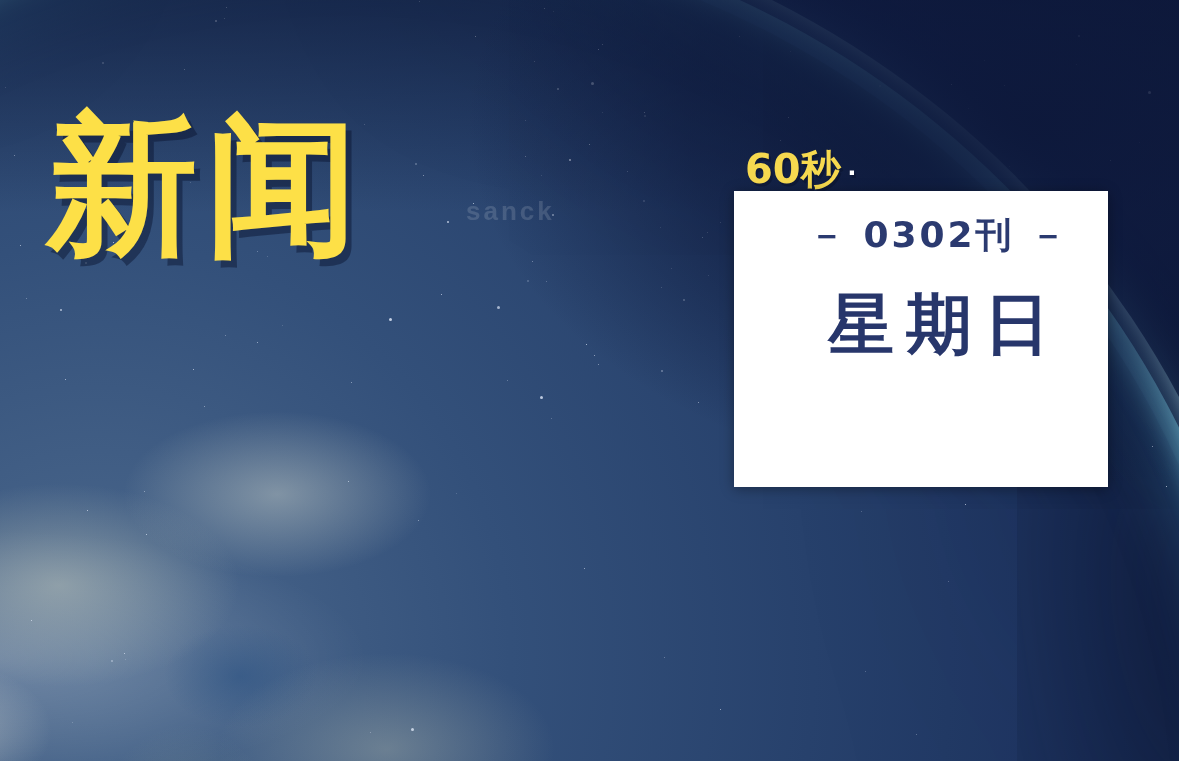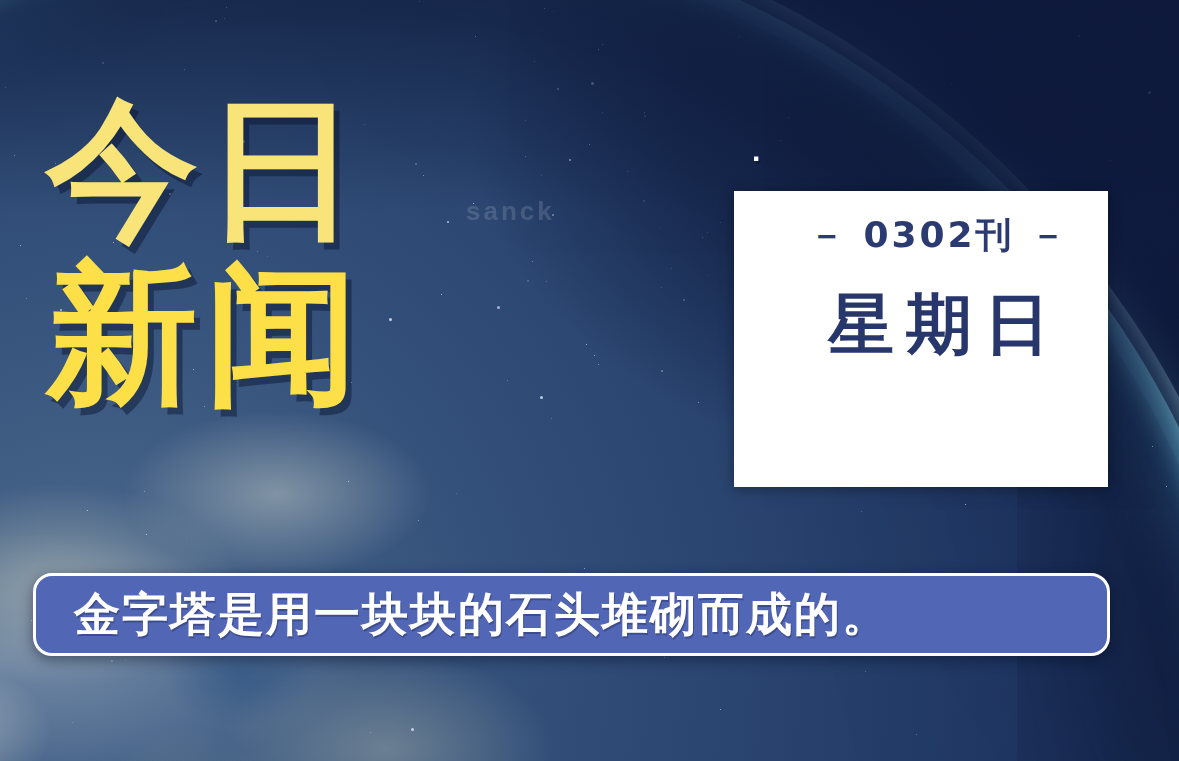--- a/index.html
+++ b/index.html
@@ -317,32 +317,29 @@
       <i style="left:351.2px;top:381.6px;width:1px;height:1px;opacity:0.66"></i>
       <i style="left:960.1px;top:299.7px;width:1px;height:1px;opacity:0.95"></i>
       <i style="left:189.7px;top:181.8px;width:1px;height:1px;opacity:0.32"></i>
       <i style="left:363.7px;top:123.7px;width:1px;height:1px;opacity:0.38"></i>
       <i style="left:787.9px;top:117.3px;width:1px;height:1px;opacity:0.80"></i>
       <i style="left:861.3px;top:220.3px;width:1px;height:1px;opacity:0.82"></i>
     </div>
   <div class="vig"></div>
 
   <div class="title-block">
-    <div class="title-line title-top">今日</div>
     <div class="title-line title-bot">新闻</div>
   </div>
   <div class="watermark">sanck</div>
 
 
   <div class="tagline">
+    <span class="tag-60">60秒</span>
     <span class="tag-dot">·</span>
   </div>
 
   <div class="info-card">
     <div class="issue">－ 0302刊 －</div>
     <div class="weekday">星期日</div>
   </div>
 
-  <div class="quote-bar">
-    <div class="quote-text">金字塔是用一块块的石头堆砌而成的。</div>
-  </div>
 
 </div>
 
 </body></html>

